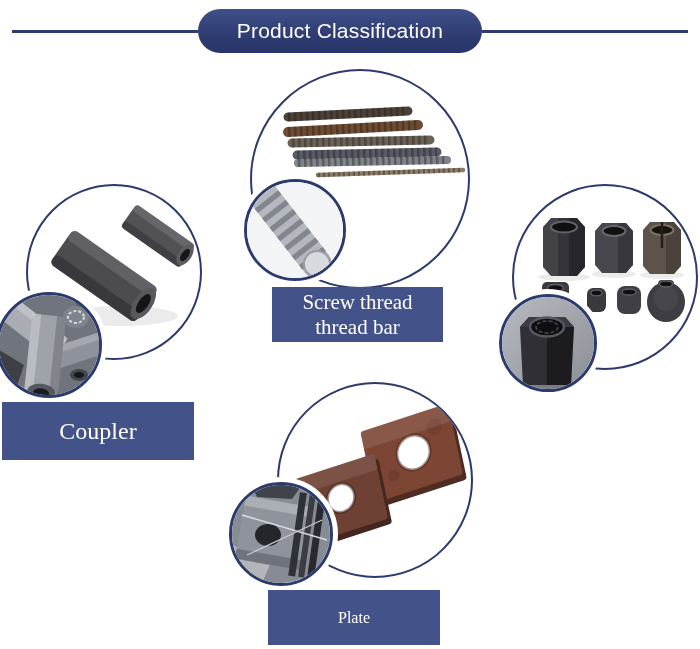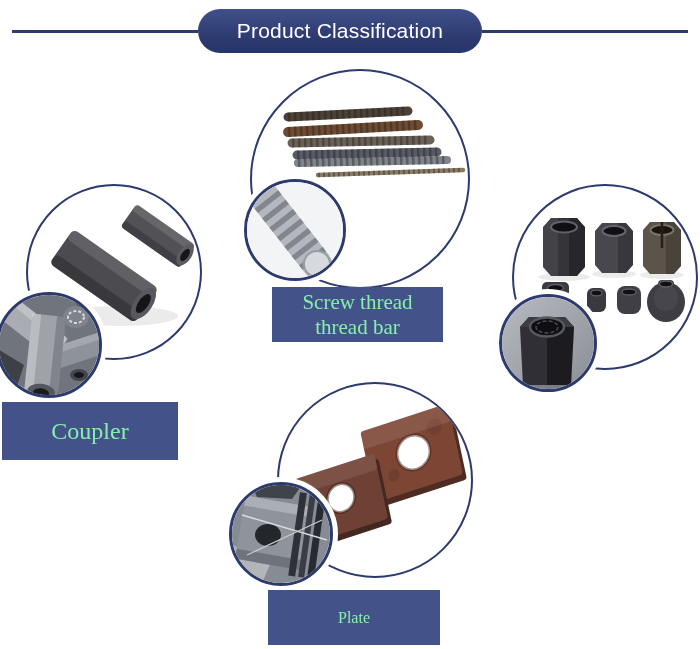--- a/index.html
+++ b/index.html
@@ -20,25 +20,25 @@
   .circle svg{display:block;width:100%;height:100%;}
   #c-screw{left:250px;top:69px;width:220px;height:220px;}
   #d-screw{left:244px;top:179px;width:102px;height:102px;}
   #c-coupler{left:26px;top:184px;width:176px;height:176px;}
   #d-coupler{left:-4px;top:292px;width:106px;height:106px;}
   #c-nut{left:512px;top:184px;width:186px;height:186px;}
   #d-nut{left:499px;top:294px;width:98px;height:98px;}
   #c-plate{left:277px;top:382px;width:196px;height:196px;}
   #d-plate{left:229px;top:482px;width:104px;height:104px;}
   
-  .label{position:absolute;background:#44528a;color:#86efac;z-index:4;text-align:center;
+  .label{position:absolute;background:#44528a;color:#ffffff;z-index:4;text-align:center;
          font-family:"Liberation Serif","DejaVu Serif",serif;
          display:flex;flex-direction:column;align-items:center;justify-content:center;}
   #l-screw{left:272px;top:287px;width:171px;height:55px;font-size:21px;line-height:25px;}
-  #l-coupler{left:2px;top:402px;width:176px;height:58px;font-size:24px;}
+  #l-coupler{left:2px;top:402px;width:192px;height:58px;font-size:24px;}
   #l-nut{left:523px;top:403px;width:172px;height:59px;font-size:24px;}
   #l-plate{left:268px;top:590px;width:172px;height:55px;font-size:16px;}
 </style>
 </head>
 <body>
 
 <div class="page">
 
   <span class="rule rule-left"></span>
   <div class="pill">

